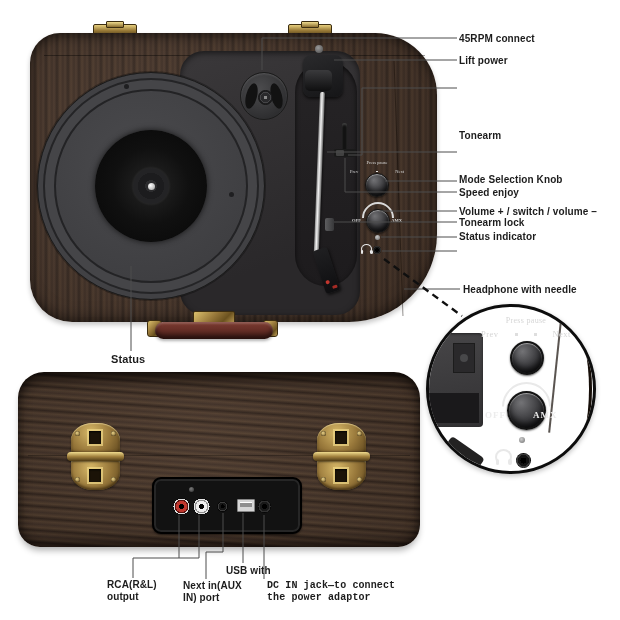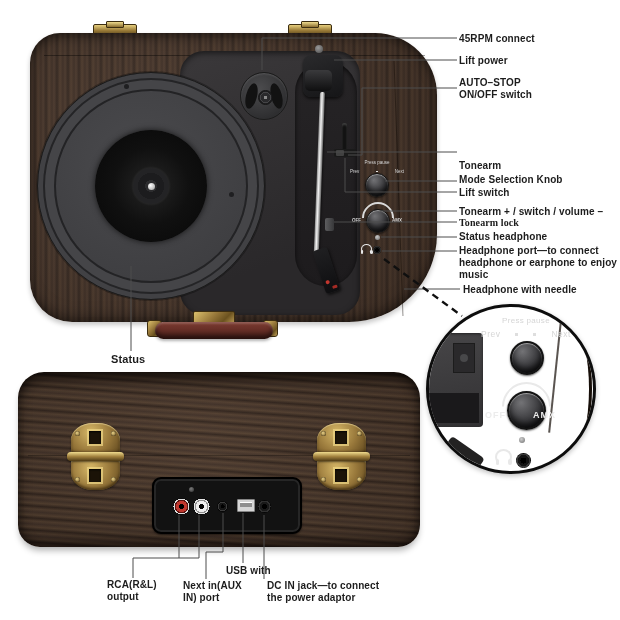--- a/index.html
+++ b/index.html
@@ -43,21 +43,21 @@
   
   .knob{border-radius:50%;border:1px solid #131313;
         background:radial-gradient(circle at 35% 28%, #737376, #39393c 55%, #121214 85%);
         box-shadow:inset 0 1px 1px rgba(255,255,255,.5), inset 0 -4px 6px rgba(0,0,0,.65),
                    0 1px 2px rgba(0,0,0,.6);}
   .arc{border-radius:50%;border:2.5px solid #e9e9e9;border-bottom-color:transparent;
        border-left-color:transparent;transform:rotate(-45deg);}
   .arc.small{border-width:2px;border-color:#d9d9d9 #d9d9d9 transparent transparent;}
 
   
-  .devtxt{font-family:Liberation Sans, sans-serif;color:#d6d6d6;}
+  .devtxt{font-family:Liberation Serif, serif;color:#d6d6d6;}
   .sq{display:inline-block;width:3px;height:3px;background:#dedede;}
   .sq.tiny{width:1.5px;height:1.5px;}
 
   
   .hp{border:2px solid #e8e8e8;border-radius:50%;border-bottom-color:transparent;}
   .hp::before,.hp::after{content:'';position:absolute;bottom:-2px;width:3.5px;height:6px;
        background:#e8e8e8;border-radius:2px;}
   .hp::before{left:-1.5px}.hp::after{right:-1.5px}
   .hp.mini{border-width:1.5px;}
   .hp.mini::before,.hp.mini::after{width:2.5px;height:4px;bottom:-1px;}
@@ -269,41 +269,36 @@
     <div class="abs devtxt" style="left:104px;top:103px;font-size:9px;font-weight:700;letter-spacing:1px;color:#ececec;">AMX</div>
     <div class="abs" style="left:90px;top:130px;width:6px;height:6px;border-radius:50%;
                 background:radial-gradient(circle at 40% 35%,#cfcfcf,#6f6f6f);"></div>
     <div class="abs hp" style="left:66px;top:142px;width:13px;height:12px;"></div>
     <div class="abs" style="left:87px;top:146px;width:15px;height:15px;border-radius:50%;
                 background:radial-gradient(circle,#000 0 3px,#141414 3px 5.5px,#3a3a3a 5.5px 7px,#0a0a0a 7px);"></div>
   </div>
 
   <div class="callout" style="top:33px;">45RPM connect</div>
   <div class="callout" style="top:55px;">Lift power</div>
-  <div class="callout" style="top:77px;">AUTO–STOP
-ON/OFF switch</div>
-  <div class="callout" style="top:160px;">Tonearm</div>
+  <div class="callout" style="top:130px;">Tonearm</div>
   <div class="callout" style="top:174px;">Mode Selection Knob</div>
-  <div class="callout" style="top:187px;">Lift switch</div>
-  <div class="callout" style="top:206px;">Tonearm + / switch / volume –</div>
-  <div class="callout" style="top:217px;font-family:Liberation Serif, serif;">Tonearm lock</div>
-  <div class="callout" style="top:231px;">Status headphone</div>
-  <div class="callout" style="top:245px;">Headphone port—to connect
-headphone or earphone to enjoy
-music</div>
+  <div class="callout" style="top:187px;">Speed enjoy</div>
+  <div class="callout" style="top:206px;">Volume + / switch / volume –</div>
+  <div class="callout" style="top:217px;">Tonearm lock</div>
+  <div class="callout" style="top:231px;">Status indicator</div>
   <div class="callout" style="top:284px;left:463px;">Headphone with needle</div>
 
   <div class="blabel" style="left:111px;top:353px;font-size:11px;">Status</div>
 
   <div class="blabel" style="left:107px;top:579px;">RCA(R&amp;L)
 output</div>
   <div class="blabel" style="left:183px;top:580px;">Next in(AUX
 IN) port</div>
   <div class="blabel" style="left:226px;top:565px;">USB with</div>
-  <div class="blabel" style="left:267px;top:580px;">DC IN jack—to connect
+  <div class="blabel" style="left:267px;top:580px;font-family:Liberation Mono, monospace;">DC IN jack—to connect
 the power adaptor</div>
 
   <svg class="abs" style="left:0;top:0;" width="620" height="620" viewBox="0 0 620 620" fill="none" stroke="#4d4d4d" stroke-width="1">
     <path d="M262,70 V38 H457"></path>
     <path d="M334,60 H457"></path>
     <path d="M348,155 H362 V88 H457"></path>
     <path d="M327,152 H457"></path>
     <path d="M385,181 H457"></path>
     <path d="M345,158 V192 H457"></path>
     <path d="M380,211 H457"></path>

